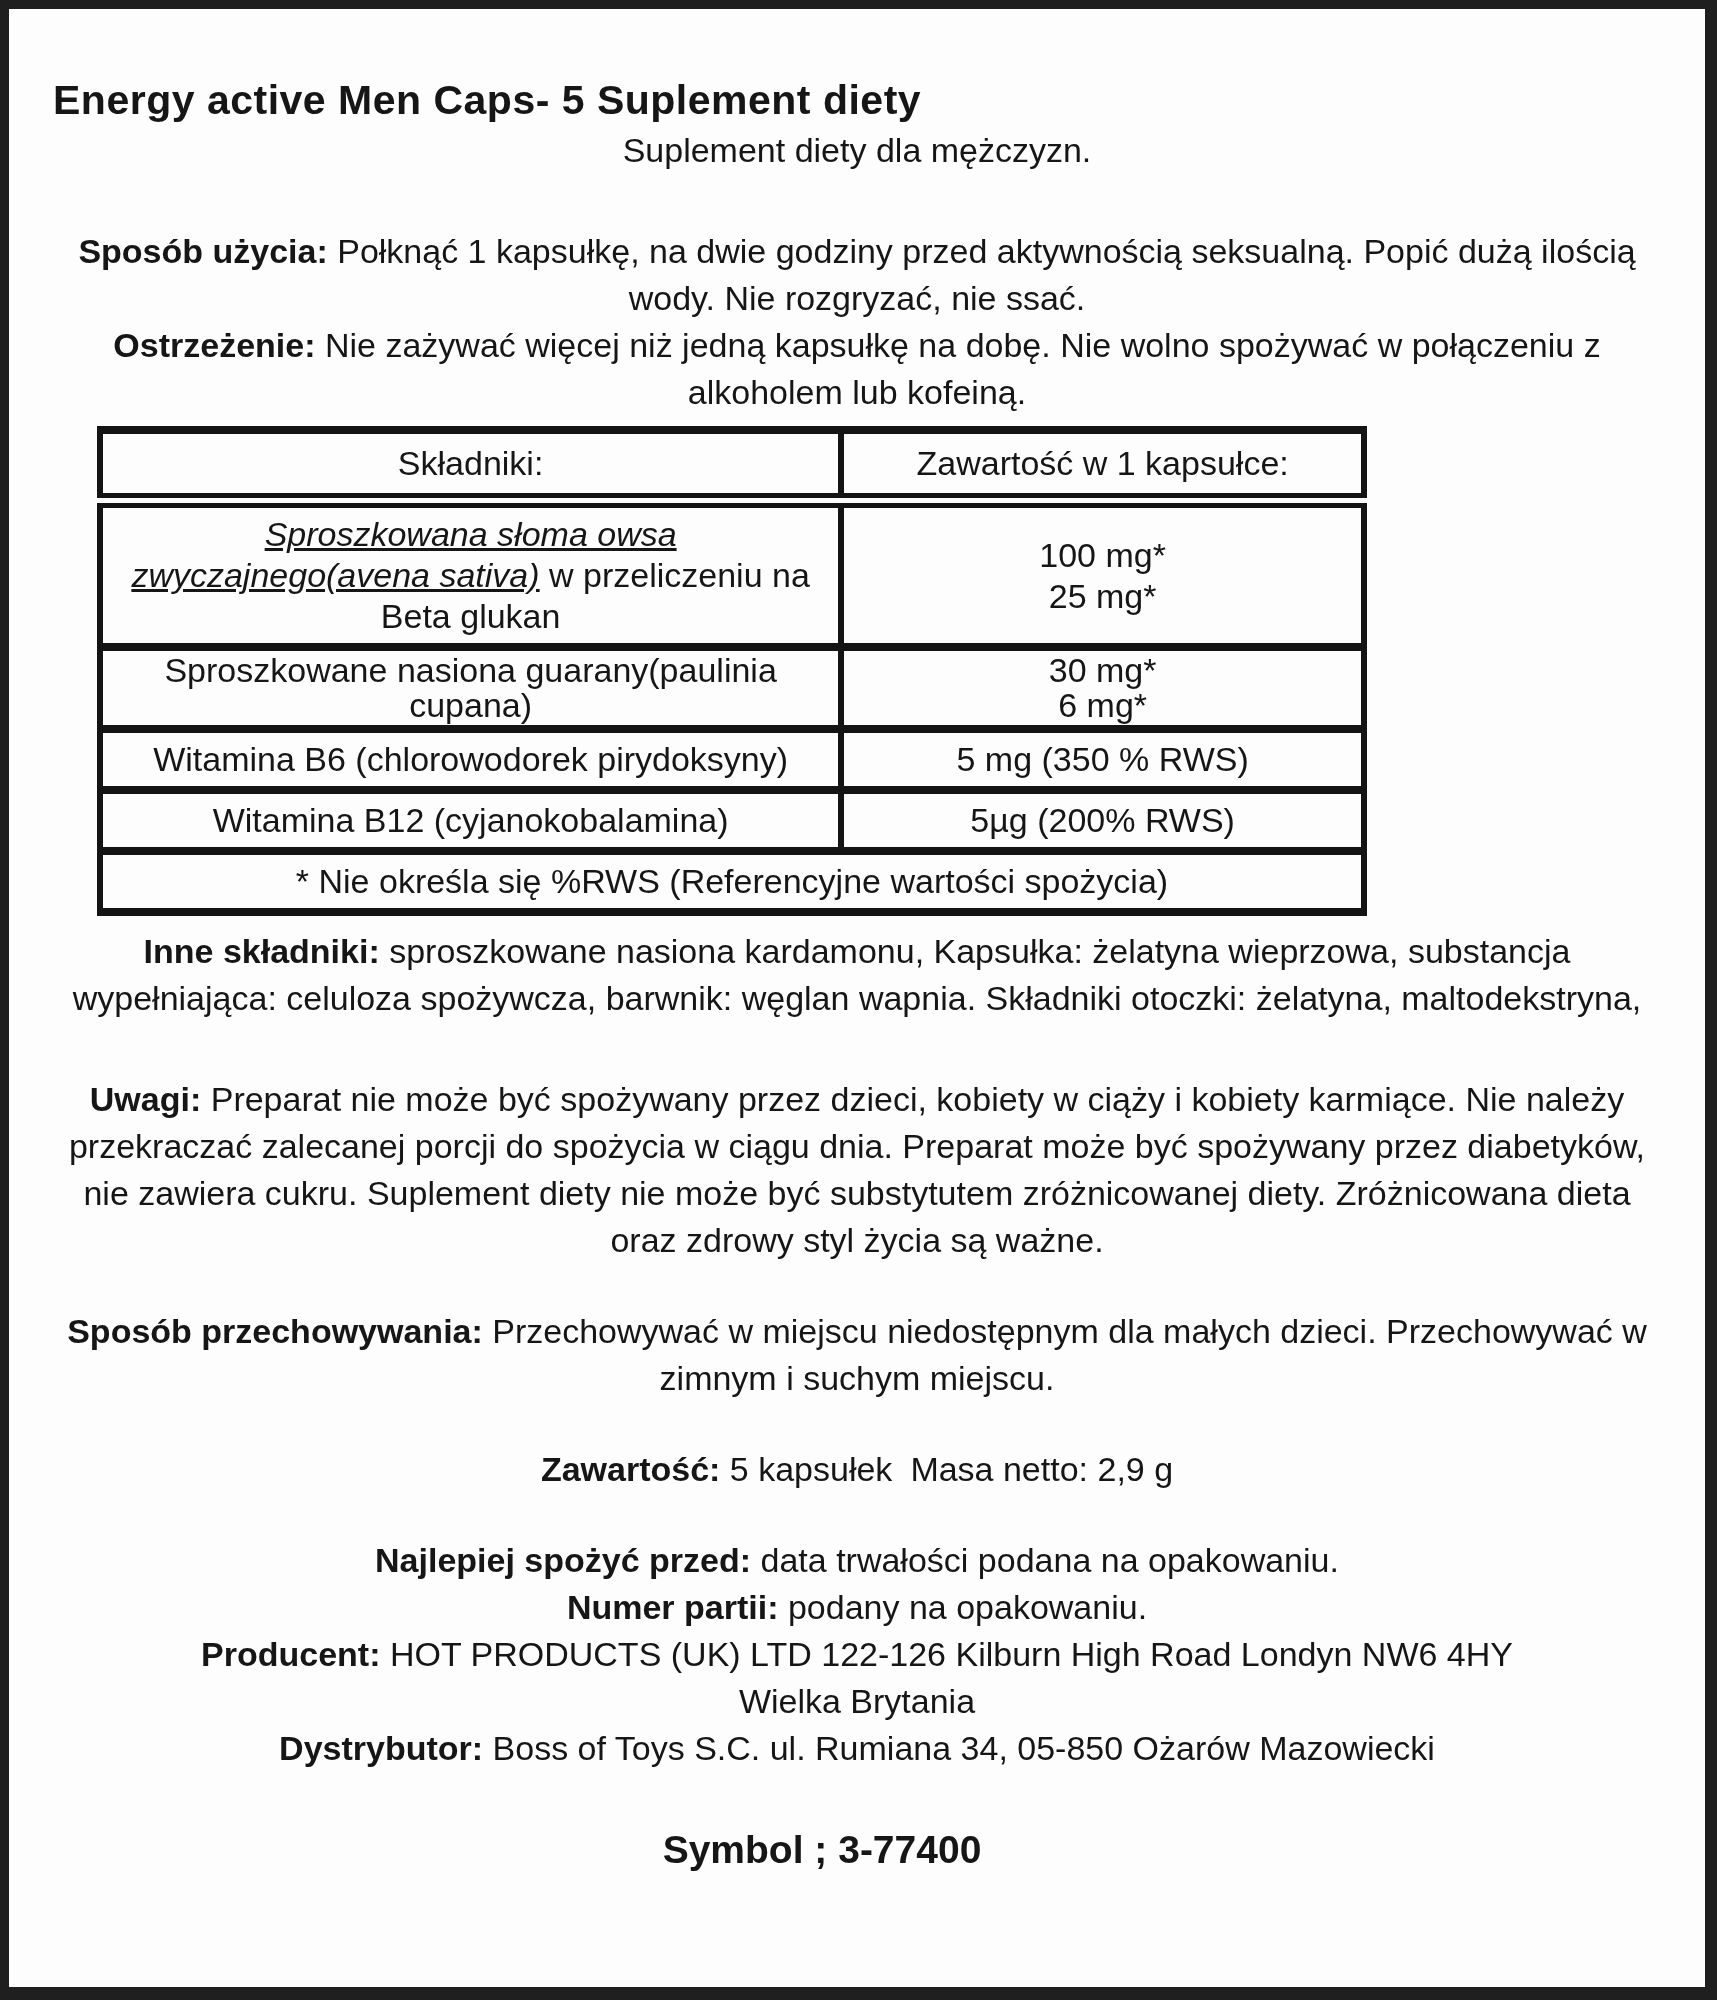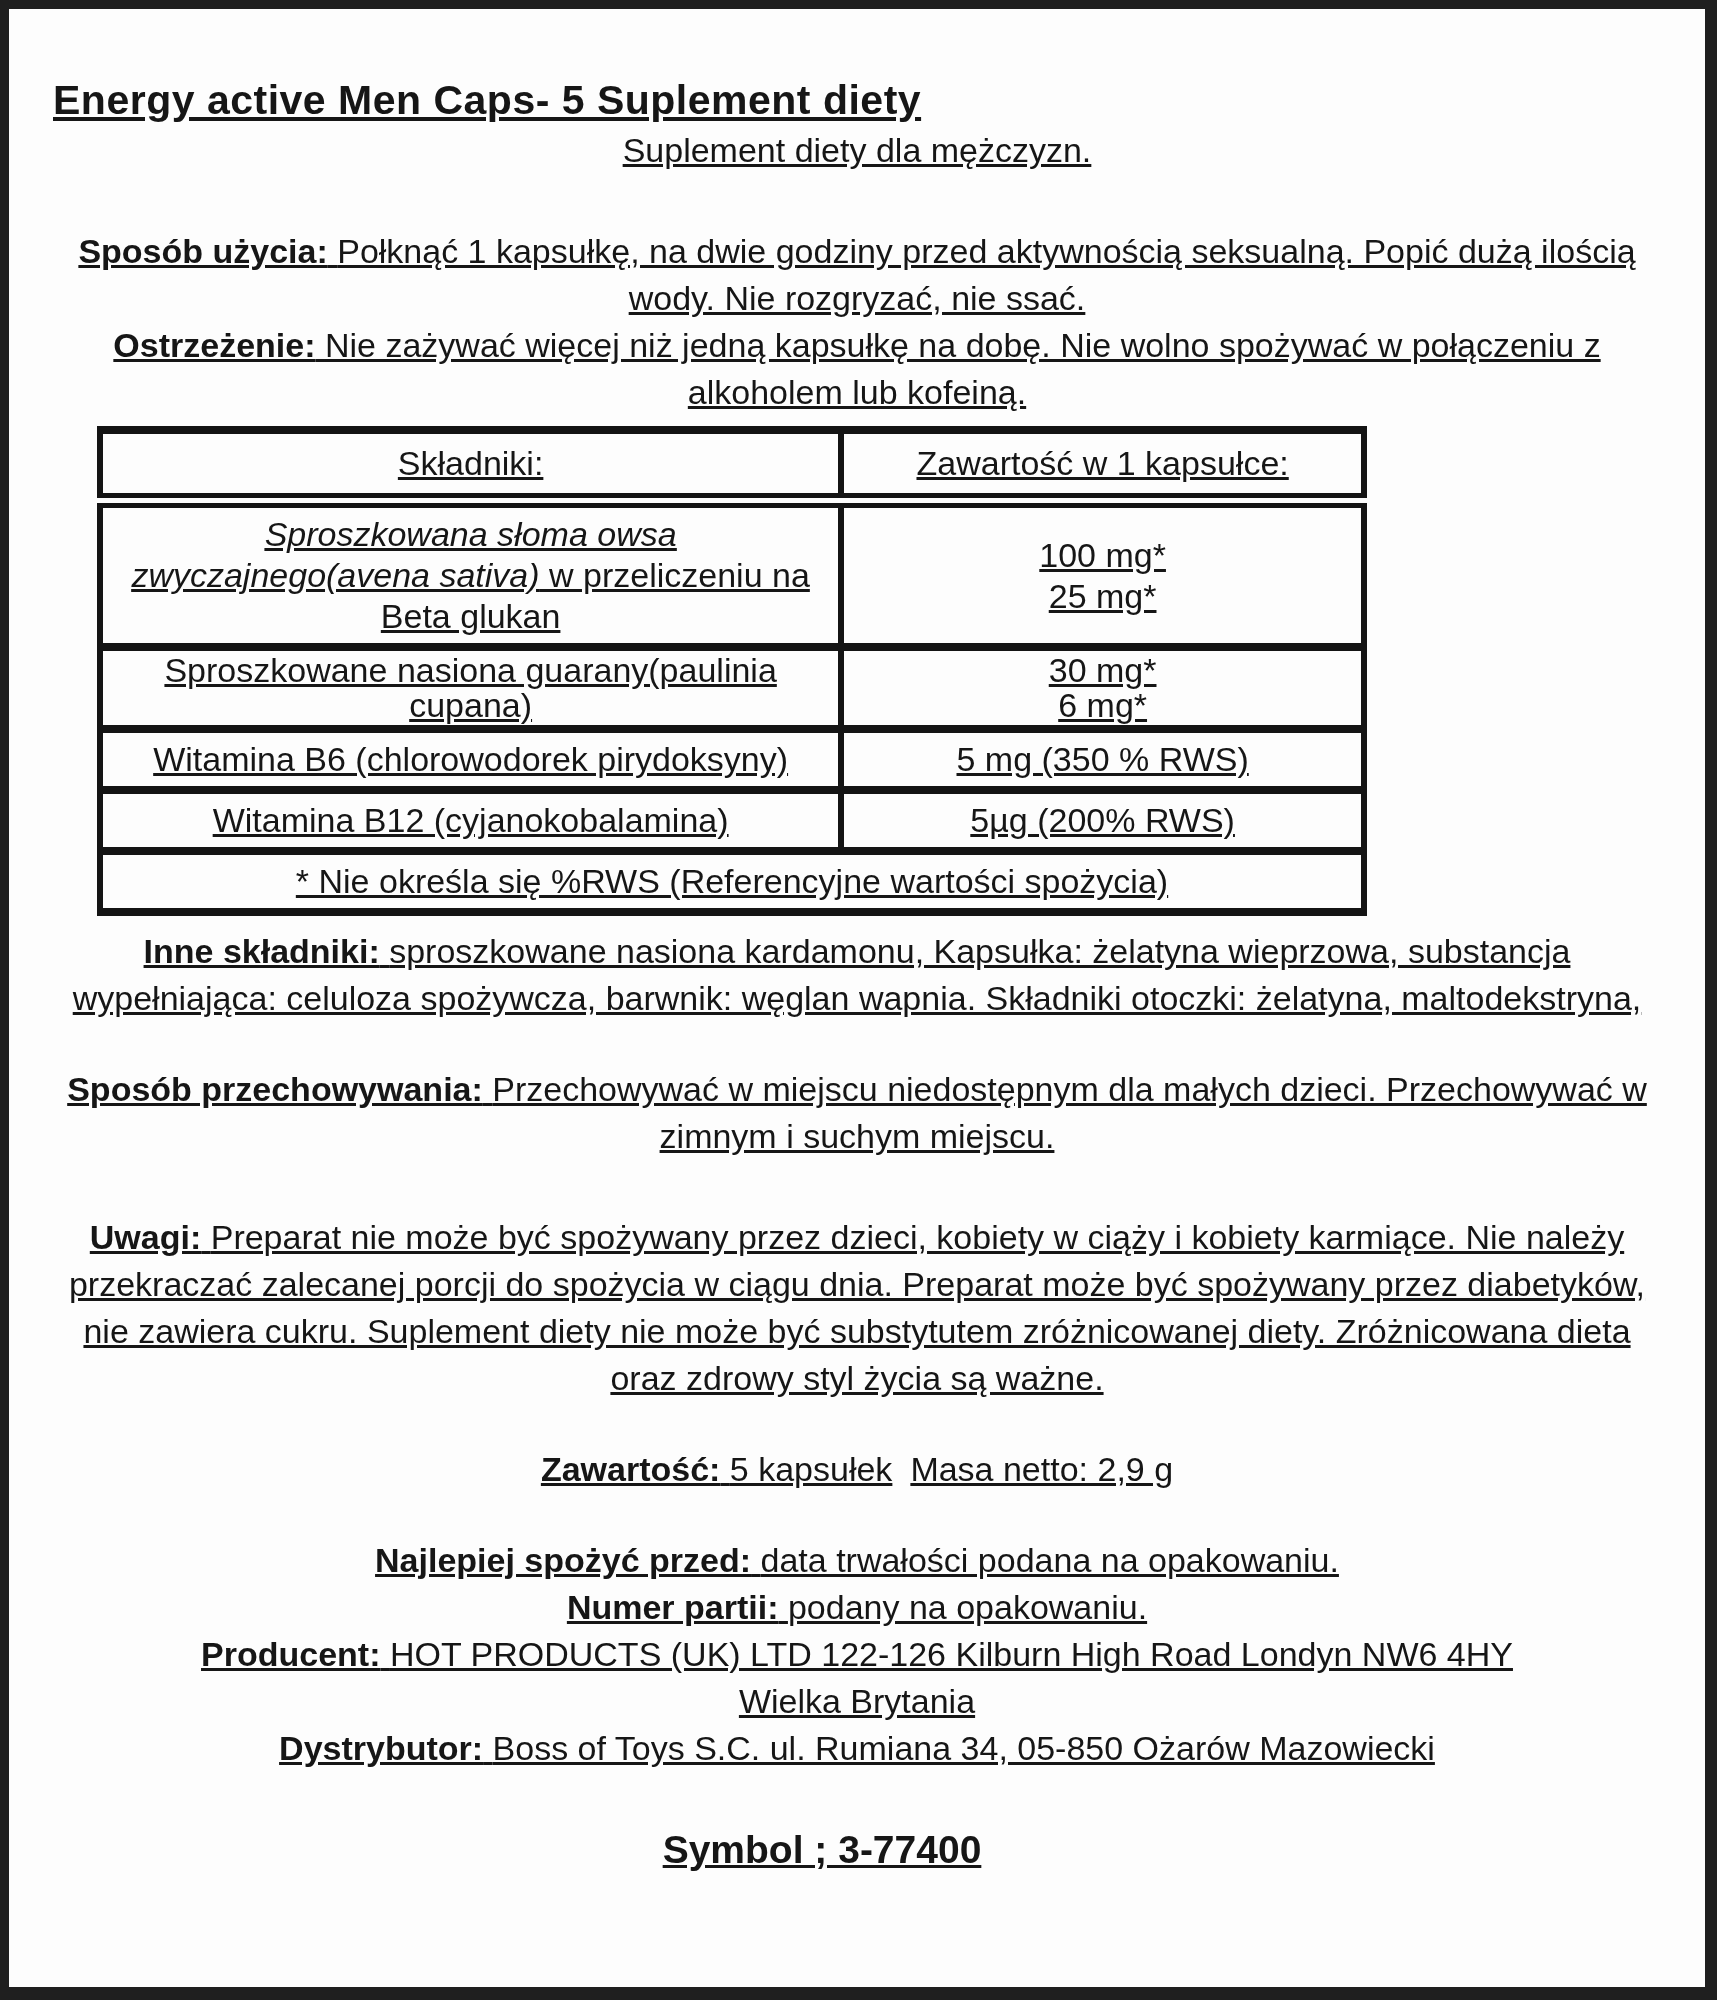--- a/index.html
+++ b/index.html
@@ -9,21 +9,21 @@
     height: 2000px;
     box-sizing: border-box;
     background: #fdfdfd;
     border: 9px solid #1f1f1f;
     border-right-width: 12px;
     border-bottom-width: 13px;
     font-family: "Liberation Sans", "DejaVu Sans", sans-serif;
     color: #161616;
     overflow: hidden;
   }
-  .content { padding: 66px 44px 0 44px; font-size: 34px; line-height: 47px; text-decoration: underline; }
+  .content { padding: 66px 44px 0 44px; font-size: 34px; line-height: 47px; }
 
   h1.title { margin: 0; font-size: 41px; line-height: 50px; font-weight: bold; letter-spacing: 0.5px; }
   p { margin: 0; text-align: center; }
   .subtitle { margin-top: 2px; }
 
   .para b { font-weight: bold; }
   .mt-block  { margin-top: 54px; }
   .mt-small  { margin-top: 44px; }
 
   table.ing {
@@ -105,23 +105,23 @@
           <td><span>5µg (200% RWS)</span></td>
         </tr>
         <tr>
           <td class="footnote-cell" colspan="2">* Nie określa się %RWS (Referencyjne wartości spożycia)</td>
         </tr>
       </tbody>
     </table>
 
     <p class="para"><b>Inne składniki:</b> <span>sproszkowane nasiona kardamonu, Kapsułka: żelatyna wieprzowa, substancja wypełniająca: celuloza spożywcza, barwnik: węglan wapnia. Składniki otoczki: żelatyna, maltodekstryna,</span></p>
 
+    <p class="para mt-block"><b>Uwagi:</b> <span>Preparat nie może być spożywany przez dzieci, kobiety w ciąży i kobiety karmiące. Nie należy przekraczać zalecanej porcji do spożycia w ciągu dnia. Preparat może być spożywany przez diabetyków, nie zawiera cukru. Suplement diety nie może być substytutem zróżnicowanej diety. Zróżnicowana dieta oraz zdrowy styl życia są ważne.</span></p>
+
     <p class="para mt-small"><b>Sposób przechowywania:</b> <span>Przechowywać w miejscu niedostępnym dla małych dzieci. Przechowywać w zimnym i suchym miejscu.</span></p>
-
-    <p class="para mt-block"><b>Uwagi:</b> <span>Preparat nie może być spożywany przez dzieci, kobiety w ciąży i kobiety karmiące. Nie należy przekraczać zalecanej porcji do spożycia w ciągu dnia. Preparat może być spożywany przez diabetyków, nie zawiera cukru. Suplement diety nie może być substytutem zróżnicowanej diety. Zróżnicowana dieta oraz zdrowy styl życia są ważne.</span></p>
 
     <p class="para mt-small"><b>Zawartość:</b> <span>5 kapsułek</span><span class="netto">Masa netto: 2,9 g</span></p>
 
     <p class="para mt-small"><b>Najlepiej spożyć przed:</b> <span>data trwałości podana na opakowaniu.</span></p>
 
     <p class="para"><b>Numer partii:</b> <span>podany na opakowaniu.</span></p>
 
     <p class="para centered"><b>Producent:</b> <span>HOT PRODUCTS (UK) LTD 122-126 Kilburn High Road Londyn NW6 4HY</span></p>
 
     <p class="para centered">Wielka Brytania</p>

